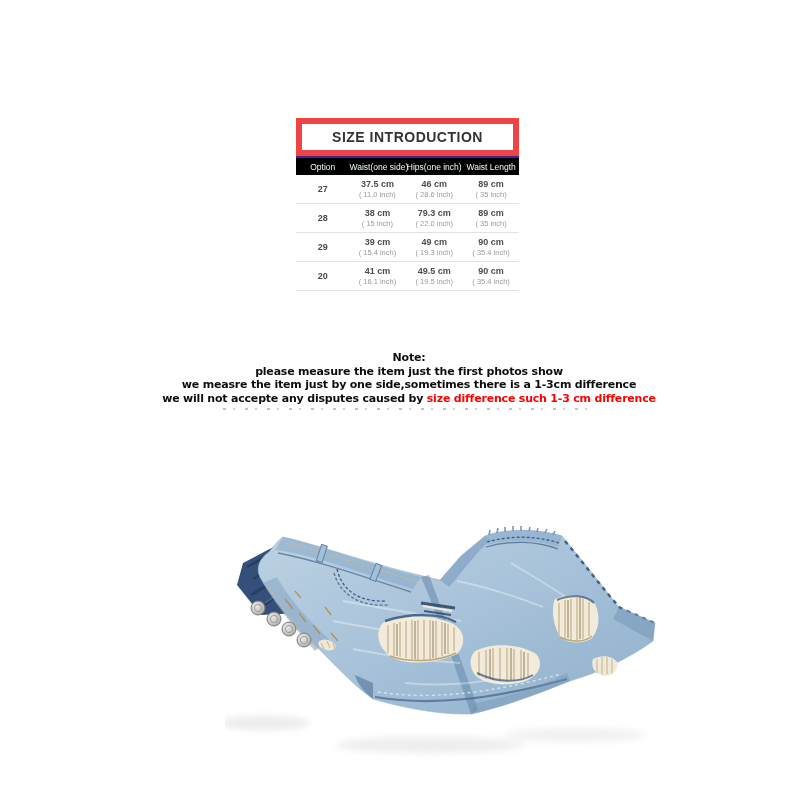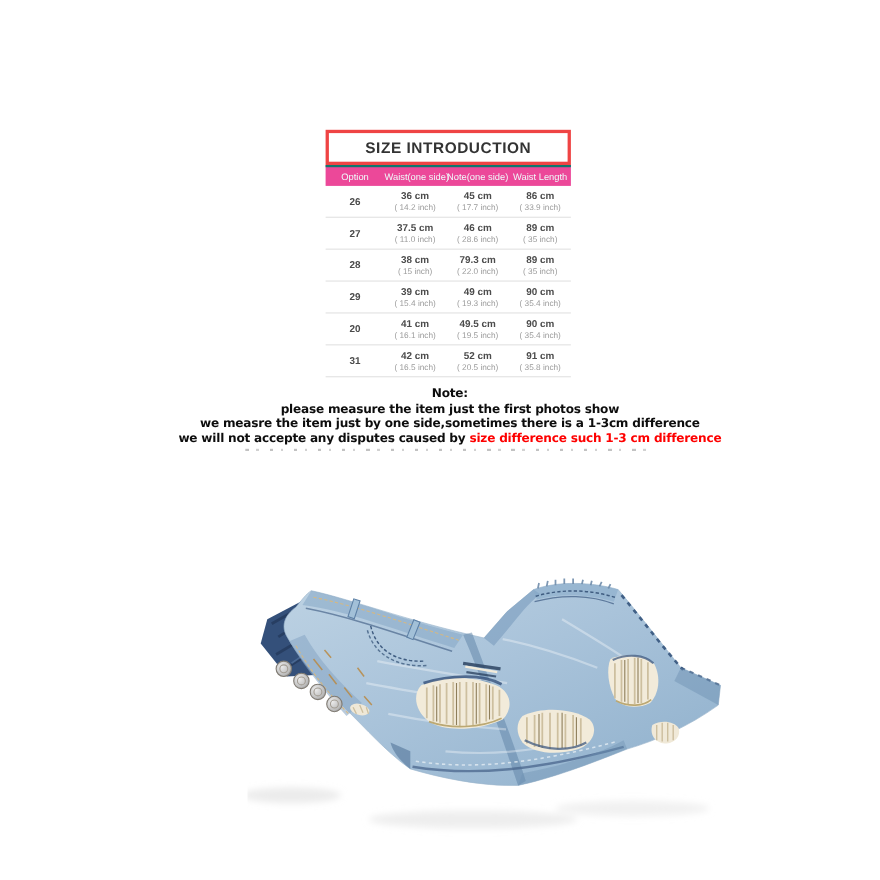--- a/index.html
+++ b/index.html
@@ -1,23 +1,23 @@
 <!DOCTYPE html>
 <html><head>
 <meta charset="utf-8">
 <style>
   html,body{margin:0;padding:0;background:#fff;}
   #page{position:relative;width:800px;height:800px;background:#ffffff;overflow:hidden;
         font-family:"Liberation Sans",sans-serif;}
 
   
   #size-table{position:absolute;left:296px;top:118px;width:223px;}
-  .title-box{height:26px;line-height:26px;border:3px solid #ef4444;text-align:center;
+  .title-box{height:26px;line-height:26px;border:6px solid #ef4444;text-align:center;
              font-size:14px;font-weight:600;letter-spacing:.5px;color:#333;}
-  .thead{display:flex;height:17px;background:#ec4899;border-top:2px solid #0f766e;
+  .thead{display:flex;height:17px;background:#000000;border-top:2px solid #4c1d95;
          align-items:center;}
   .th{color:#effbfb;font-size:8.5px;text-align:center;white-space:nowrap;overflow:visible;}
   .c1{width:24%;} .c2{width:25%;} .c3{width:26%;} .c4{width:25%;}
   .tr{display:flex;height:28px;border-bottom:1px solid #e2e2e2;align-items:center;}
   .td{text-align:center;}
   .td.option{font-size:9px;font-weight:bold;color:#4a4a4a;}
   .cm{font-size:9px;font-weight:bold;color:#4c4c4c;line-height:11px;}
   .inch{font-size:7.5px;color:#9b9b9b;line-height:9px;}
 
   
@@ -37,40 +37,25 @@
 </head>
 <body>
 
 <div id="page">
 
   <div id="size-table">
     <div class="title-box">SIZE INTRODUCTION</div>
     <div class="thead">
       <div class="th c1">Option</div>
       <div class="th c2">Waist(one side)</div>
-      <div class="th c3">Note(one side)</div>
+      <div class="th c3">Hips(one inch)</div>
       <div class="th c4">Waist Length</div>
     </div>
     <div>
         <div class="tr">
-          <div class="td option c1">26</div>
-          <div class="td c2">
-       <div class="cm">36 cm</div>
-       <div class="inch">( 14.2 inch)</div>
-     </div>
-          <div class="td c3">
-       <div class="cm">45 cm</div>
-       <div class="inch">( 17.7 inch)</div>
-     </div>
-          <div class="td c4">
-       <div class="cm">86 cm</div>
-       <div class="inch">( 33.9 inch)</div>
-     </div>
-        </div>
-        <div class="tr">
           <div class="td option c1">27</div>
           <div class="td c2">
        <div class="cm">37.5 cm</div>
        <div class="inch">( 11.0 inch)</div>
      </div>
           <div class="td c3">
        <div class="cm">46 cm</div>
        <div class="inch">( 28.6 inch)</div>
      </div>
           <div class="td c4">
@@ -114,35 +99,20 @@
        <div class="cm">41 cm</div>
        <div class="inch">( 16.1 inch)</div>
      </div>
           <div class="td c3">
        <div class="cm">49.5 cm</div>
        <div class="inch">( 19.5 inch)</div>
      </div>
           <div class="td c4">
        <div class="cm">90 cm</div>
        <div class="inch">( 35.4 inch)</div>
-     </div>
-        </div>
-        <div class="tr">
-          <div class="td option c1">31</div>
-          <div class="td c2">
-       <div class="cm">42 cm</div>
-       <div class="inch">( 16.5 inch)</div>
-     </div>
-          <div class="td c3">
-       <div class="cm">52 cm</div>
-       <div class="inch">( 20.5 inch)</div>
-     </div>
-          <div class="td c4">
-       <div class="cm">91 cm</div>
-       <div class="inch">( 35.8 inch)</div>
      </div>
         </div>
       </div>
   </div>
 
   <div id="note">
     <div class="nline">Note:</div>
     <div class="nline">please measure the item just the first photos show</div>
     <div class="nline">we measre the item just by one side,sometimes there is a 1-3cm difference</div>
     <div class="nline"><span>we will not accepte any disputes caused by </span><span class="red">size difference such 1-3 cm difference</span></div>

